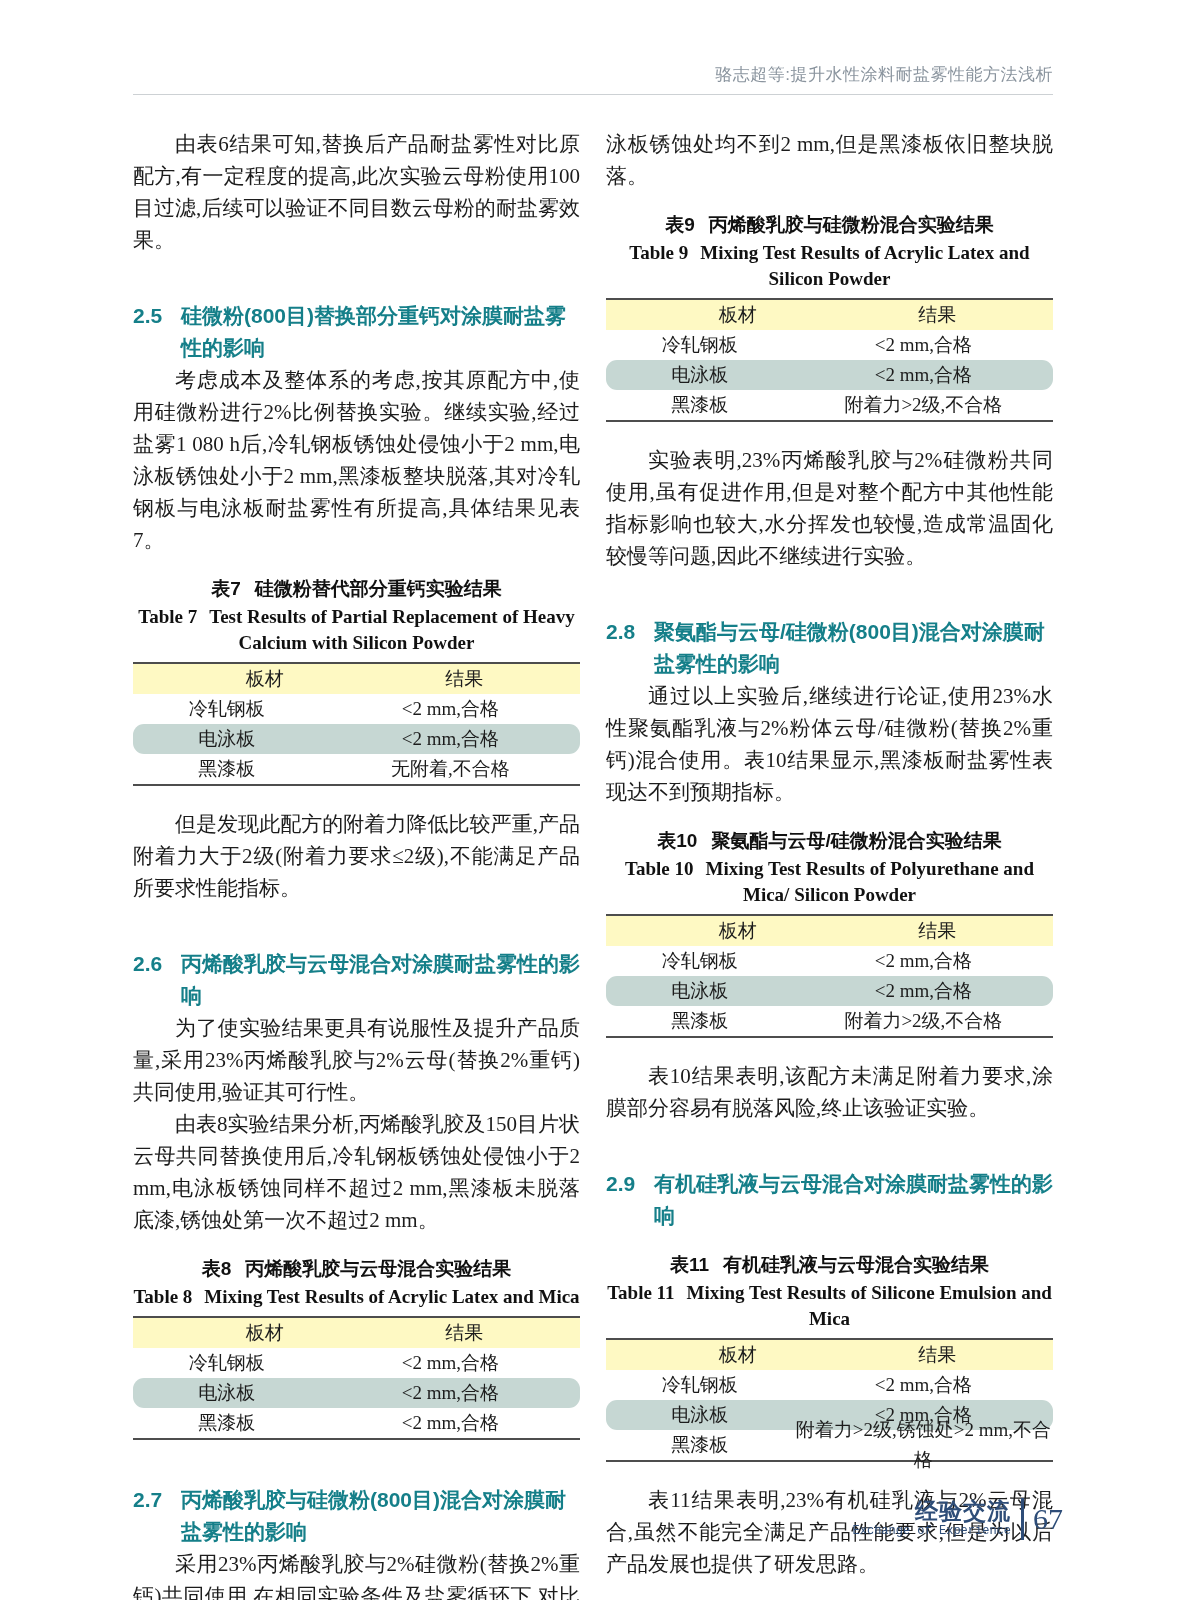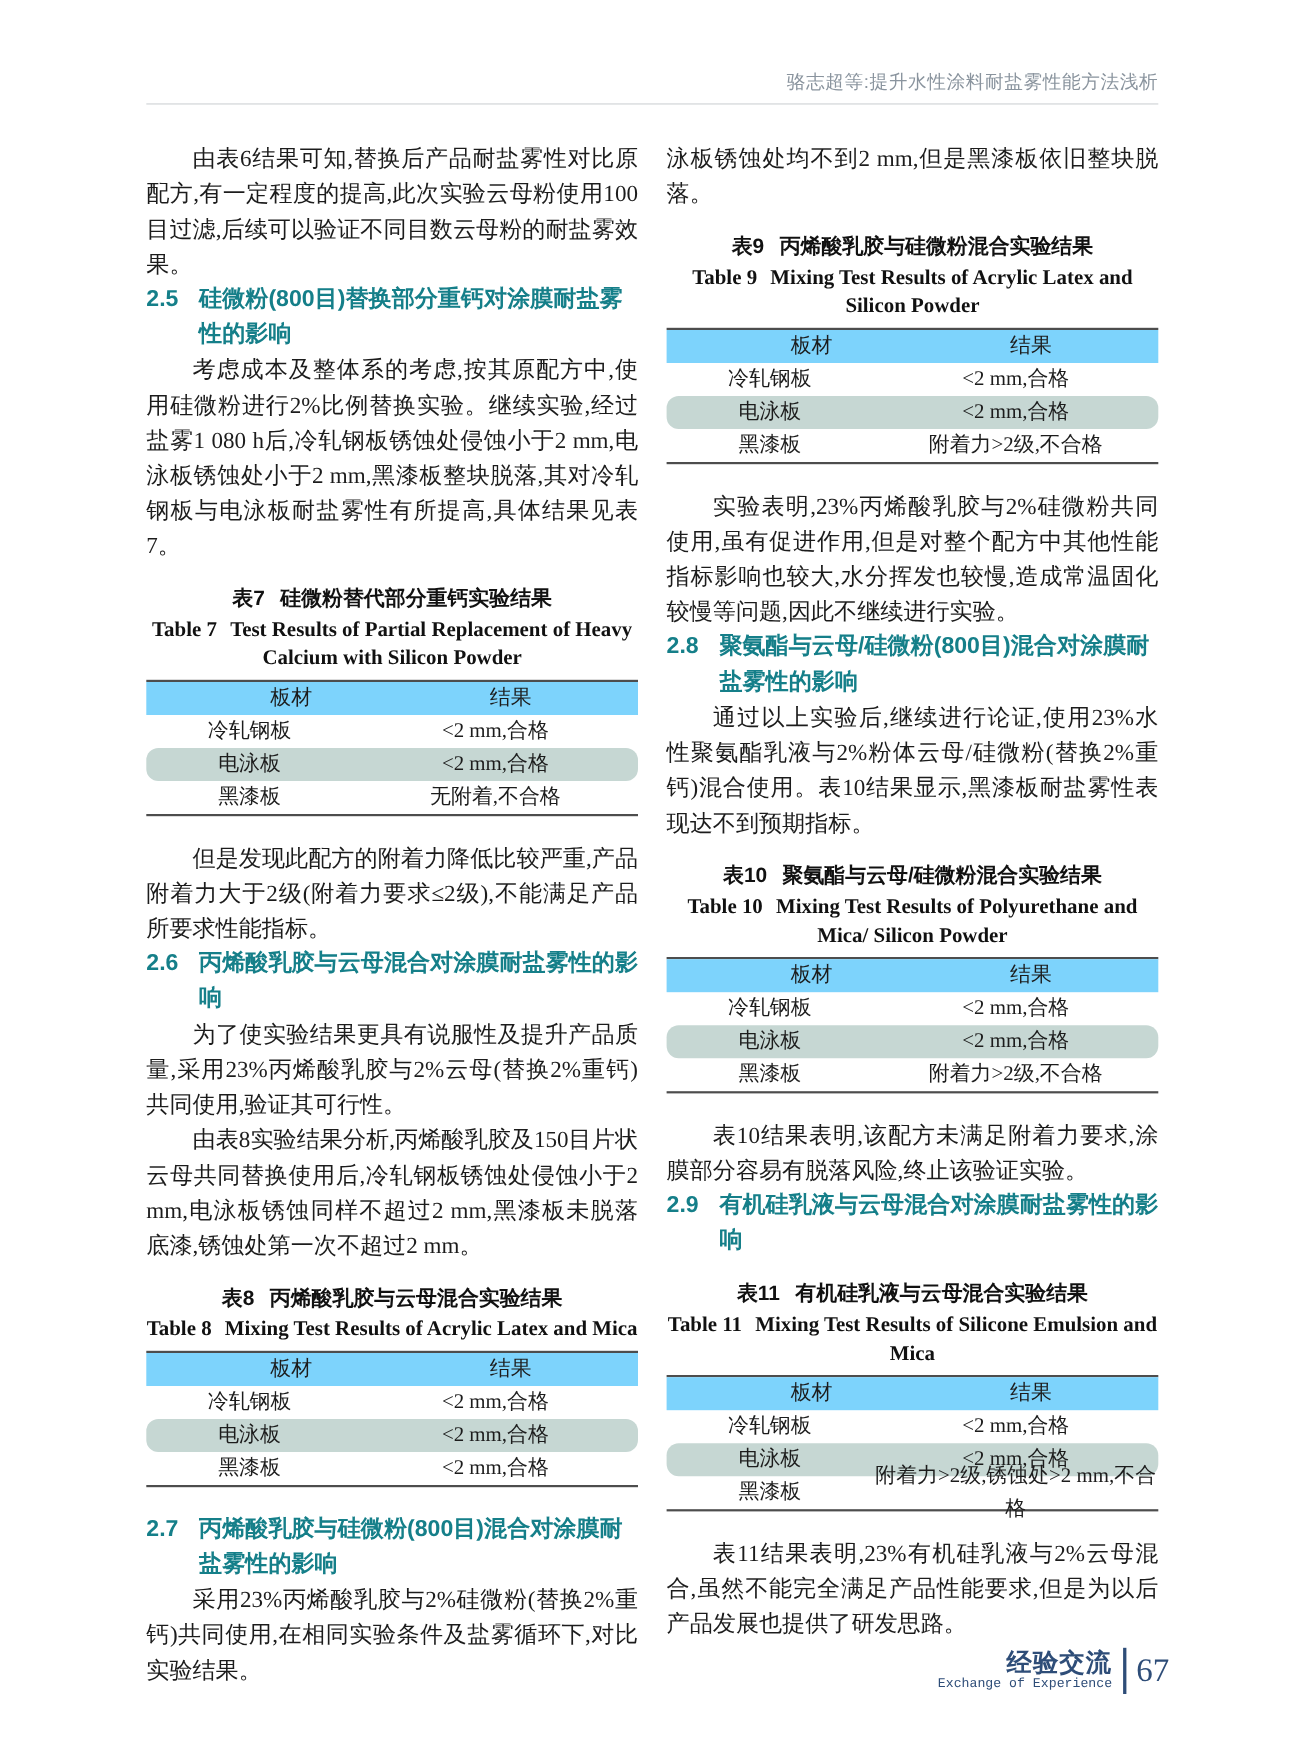--- a/index.html
+++ b/index.html
@@ -21,41 +21,41 @@
   .cols {
     position:absolute; top:128px; left:133px; width:920px;
     display:flex; gap:26px;
   }
   .col { width:447px; font-size:21px; line-height:32px; text-align:justify; }
   .para { text-indent:2em; }
   .para.noindent { text-indent:0; }
   
   .sec-h {
     display:flex; font-family:"Liberation Sans","DejaVu Sans",sans-serif;
-    font-weight:bold; color:#157f89; text-align:left;
+    font-weight:bold; color:#157f89; text-align:left;margin-top:44px;
   }
   .sec-h .num { width:48px; flex:0 0 48px; }
   .sec-h .ttl { flex:1; }
   
   .stable { margin:20px 0 22px; }
   .stable .tzh {
     text-align:center; font-family:"Liberation Sans","DejaVu Sans",sans-serif;
     font-weight:bold; font-size:19px; line-height:26px; color:#111;
   }
   .stable .tzh .lab { margin-right:14px;text-align:right; }
   .stable .ten {
     text-align:center; font-family:"Liberation Serif","DejaVu Serif",serif;
     font-weight:bold; font-size:19px; line-height:26px; color:#111; margin-top:2px;
   }
   .stable .ten .lab { margin-right:12px; }
   .grid { margin-top:6px; border-top:2px solid #4d4d4d; border-bottom:2px solid #4d4d4d; }
   .trow { display:flex; height:30px; align-items:center; font-size:19px; line-height:30px; text-align:center; }
   .trow .c1 { width:42%; }
   .trow .c2 { width:58%; }
-  .trow.thead { background:#7dd3fc;padding-left:48px; }
+  .trow.thead { background:#fef9c3;padding-left:48px; }
   .trow.alt   { background:#c6d7d3;border-radius:11px; }
   
   .footer {
     position:absolute; top:1498px; right:124px;
     display:flex; align-items:center; color:#2e4d78;
   }
   .footer .sec {
     text-align:right;
   }
   .footer .sec .zh {

